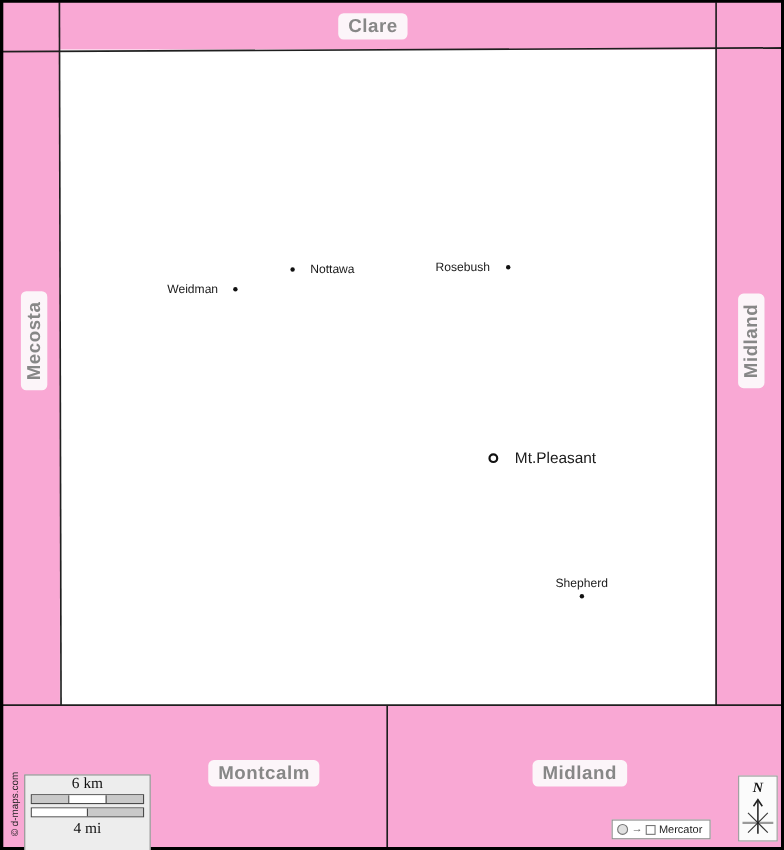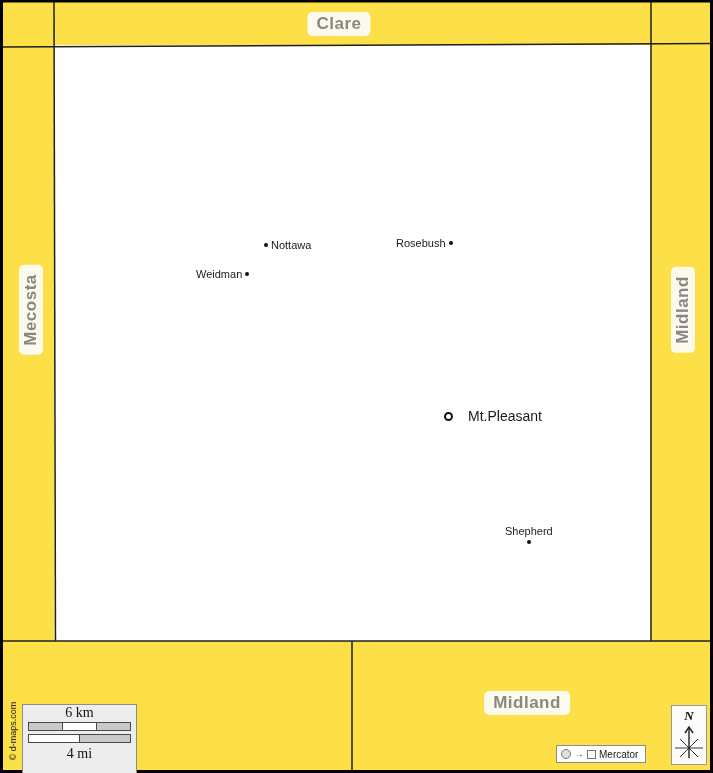--- a/index.html
+++ b/index.html
@@ -1,19 +1,19 @@
 <!DOCTYPE html>
 <html><head>
 <meta charset="utf-8">
 <style>
   html,body{margin:0;padding:0;background:#fff;}
   #canvas{
     position:relative;
     width:713px;height:773px;
-    background:#fde047;
+    background:#f9a8d4;
     overflow:hidden;
     font-family:"Liberation Sans",sans-serif;
   }
   
   #boundary-svg{position:absolute;left:0;top:0;z-index:1;}
   .lbl-layer{position:absolute;left:0;top:0;width:100%;height:100%;z-index:2;}
 
   
   .county-label{
     position:absolute;
@@ -23,24 +23,24 @@
     padding:2px 9px;border-radius:5px;white-space:nowrap;
   }
   .county-label.vert{transform:translate(-50%,-50%) rotate(-90deg);}
   #county-north{left:339px;top:24px;}
   #county-west{left:31px;top:310px;}
   #county-east{left:683px;top:310px;}
   #county-southwest{left:240px;top:703px;}
   #county-southeast{left:527px;top:703px;}
 
   
-  .city{position:absolute;display:flex;align-items:center;gap:3px;
+  .city{position:absolute;display:flex;align-items:center;gap:14px;
         font-size:11px;color:#1a1a1a;white-space:nowrap;}
   .dot{width:4px;height:4px;border-radius:50%;background:#111;flex:0 0 auto;}
-  #city-weidman{left:152px;top:268px;margin-left:44px;}
+  #city-weidman{left:152px;top:257px;}
   #city-nottawa{left:264px;top:239px;}
   #city-rosebush{left:396px;top:237px;}
   #city-mtpleasant{left:444px;top:408px;font-size:14px;gap:15px;}
   #city-shepherd{left:505px;top:525px;flex-direction:column;gap:3px;}
   .seat-ring{width:5px;height:5px;border:2.5px solid #111;border-radius:50%;
              background:#fff;flex:0 0 auto;}
 
   
   #scale-box{
     position:absolute;left:22px;top:704px;width:115px;height:77px;
@@ -106,20 +106,21 @@
       <rect x="710" y="0" width="3" height="773"></rect>
       <rect x="0" y="770" width="713" height="3"></rect>
     </g>
   </svg>
 
   <div class="lbl-layer">
 
     <div class="county-label" id="county-north">Clare</div>
     <div class="county-label vert" id="county-west">Mecosta</div>
     <div class="county-label vert" id="county-east">Midland</div>
+    <div class="county-label" id="county-southwest">Montcalm</div>
     <div class="county-label" id="county-southeast">Midland</div>
 
     <div class="city" id="city-weidman">
       <span>Weidman</span>
       <span class="dot"></span>
     </div>
 
     <div class="city" id="city-nottawa">
       <span class="dot"></span>
       <span>Nottawa</span>

